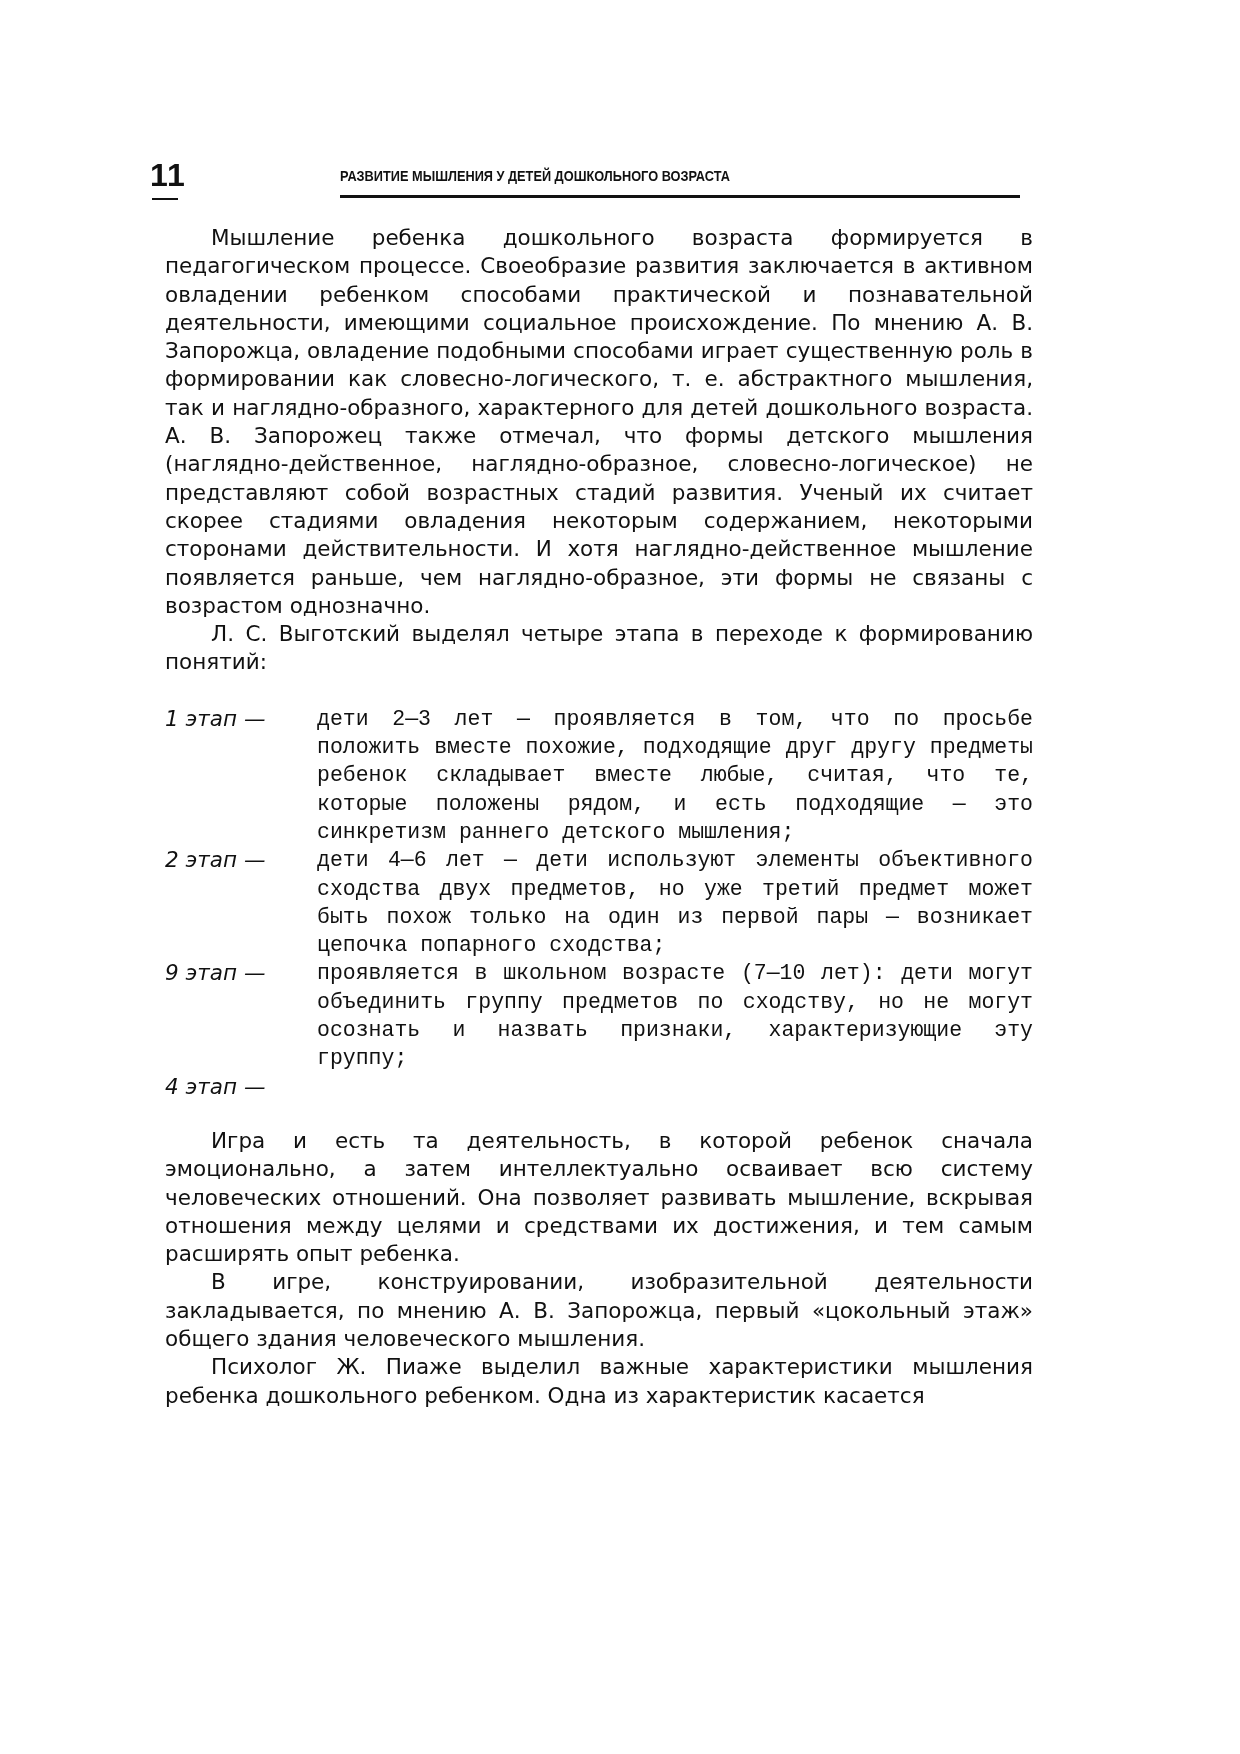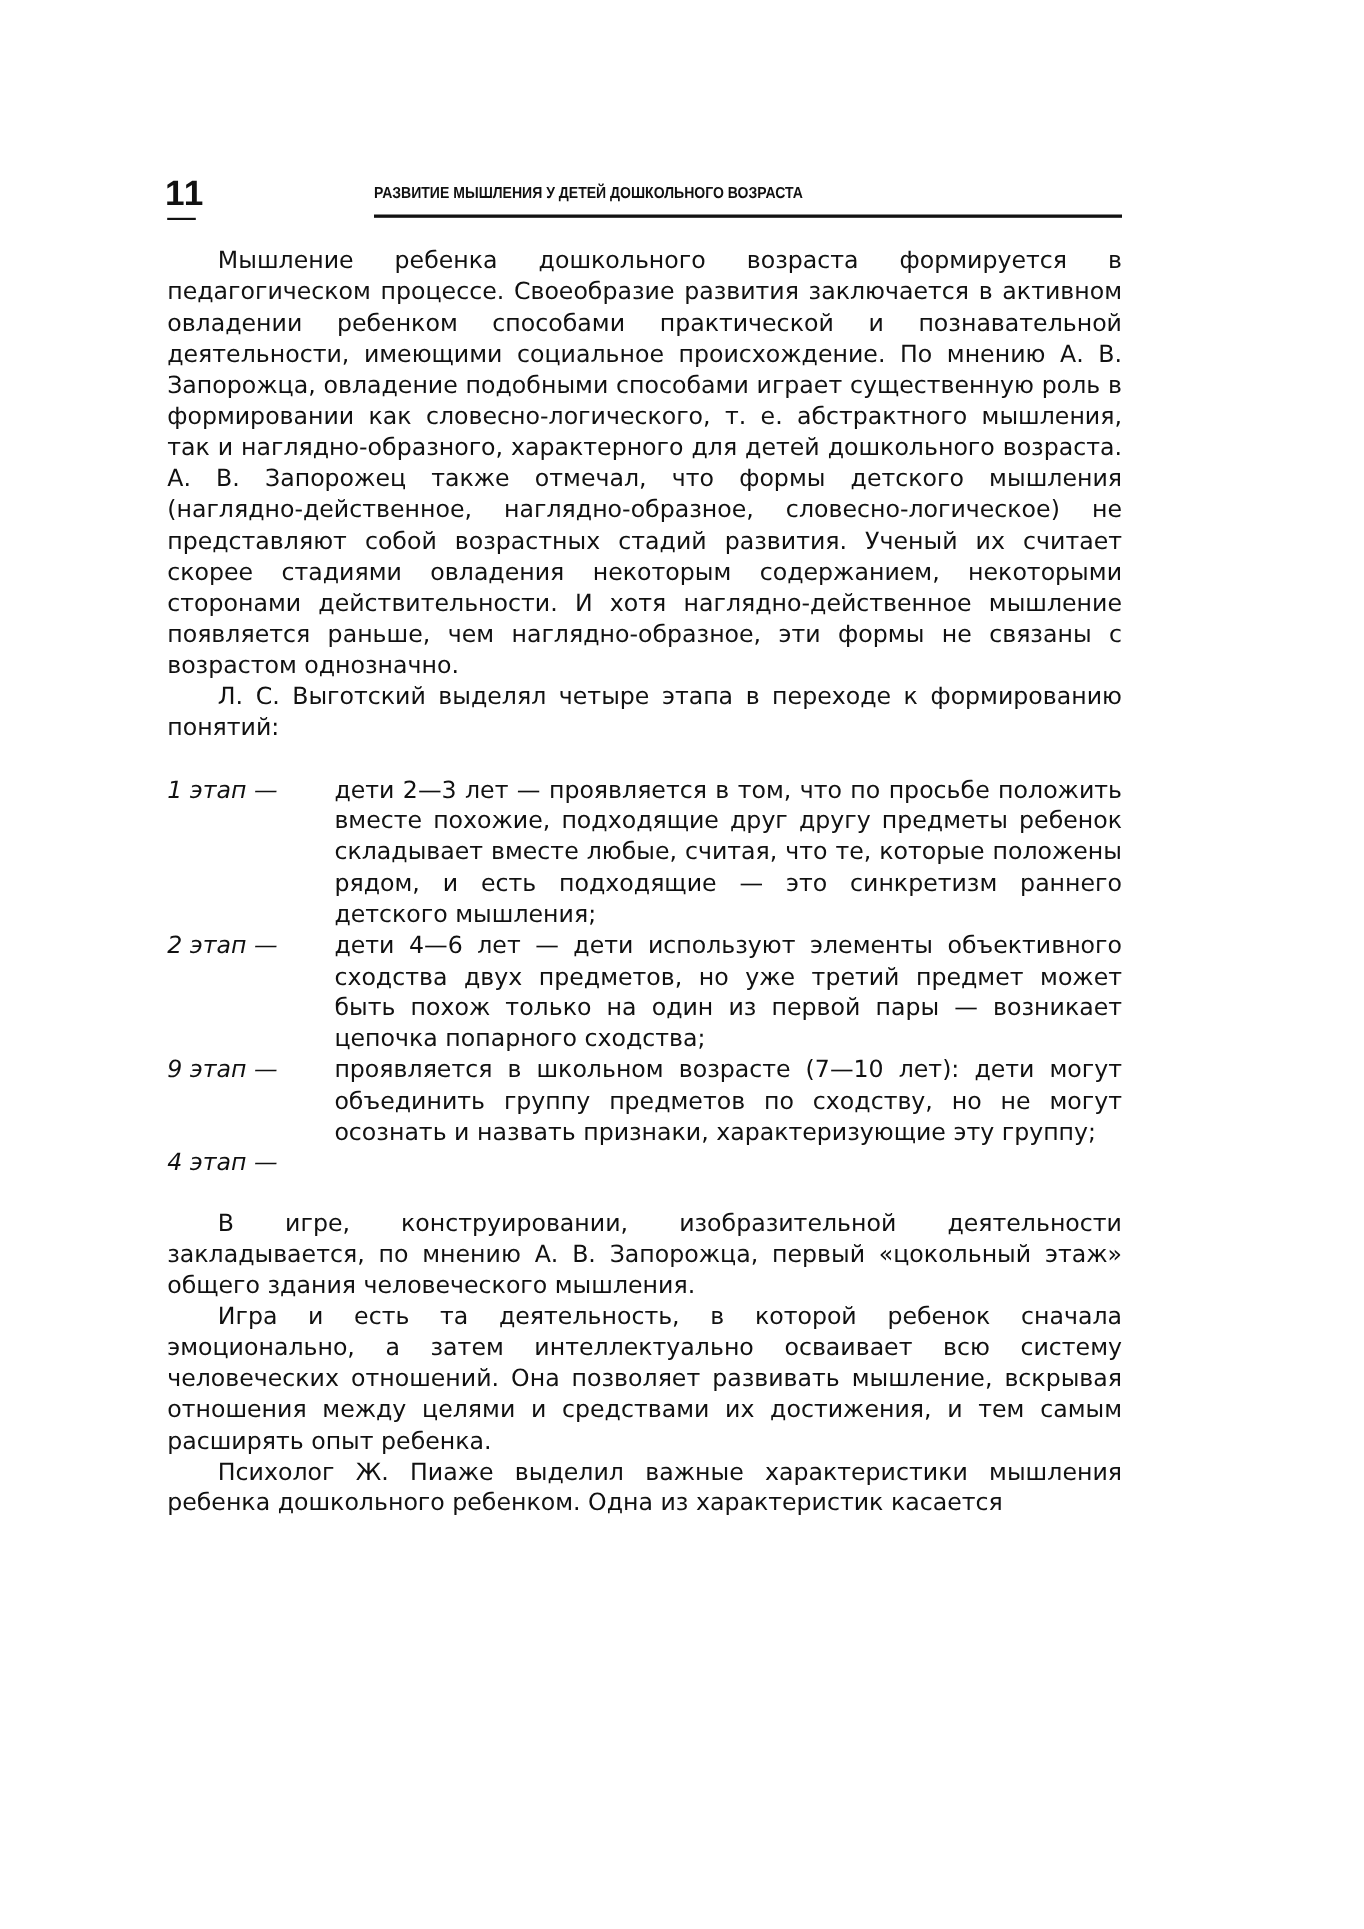--- a/index.html
+++ b/index.html
@@ -27,33 +27,33 @@
     position: absolute; left: 190px; top: 6px;
     font-family: "Liberation Sans", sans-serif;
     font-size: 14.5px; line-height: 20px; font-weight: bold;
     transform: scaleX(0.88); transform-origin: left center;
     white-space: nowrap;
   }
   .header-rule {
     position: absolute; left: 190px; top: 35px; width: 680px; height: 3px; background: #111;
   }
   .text-body {
-    position: absolute; left: 152px; top: 224px; width: 868px;
+    position: absolute; left: 165px; top: 224px; width: 868px;
     font-size: 21.5px; line-height: 28.3px;
     text-align: justify;
     text-align-last: left;
   }
   .para { margin: 0; text-indent: 46px; }
   .stages { margin: 28px 0 26px 0; padding: 0; list-style: none; }
   .stage { display: flex; }
   .stage-label {
     width: 152px; flex: 0 0 152px;
     font-style: italic; white-space: nowrap;
   }
-  .stage-text { flex: 1; text-align: justify; }
+  .stage-text { flex: 1; text-align: justify; font-family: Liberation Mono, monospace; }
 </style>
 </head>
 <body>
 
 <div class="page-header">
   <div class="page-number">11</div>
   <div class="page-number-rule"></div>
   <div class="running-title">РАЗВИТИЕ МЫШЛЕНИЯ У ДЕТЕЙ ДОШКОЛЬНОГО ВОЗРАСТА</div>
   <div class="header-rule"></div>
 </div>
@@ -73,16 +73,16 @@
     </li>
     <li class="stage">
       <span class="stage-label">9 этап —</span>
       <span class="stage-text">проявляется в школьном возрасте (7—10 лет): дети могут объединить группу предметов по сходству, но не могут осознать и назвать признаки, характеризующие эту группу;</span>
     </li>
     <li class="stage">
       <span class="stage-label">4 этап —</span>
     </li>
   </ul>
 
+  <p class="para">Игра и есть та деятельность, в которой ребенок сначала эмоционально, а затем интеллектуально осваивает всю систему человеческих отношений. Она позволяет развивать мышление, вскрывая отношения между целями и средствами их достижения, и тем самым расширять опыт ребенка.</p>
   <p class="para">В игре, конструировании, изобразительной деятельности закладывается, по мнению А. В. Запорожца, первый «цокольный этаж» общего здания человеческого мышления.</p>
-  <p class="para">Игра и есть та деятельность, в которой ребенок сначала эмоционально, а затем интеллектуально осваивает всю систему человеческих отношений. Она позволяет развивать мышление, вскрывая отношения между целями и средствами их достижения, и тем самым расширять опыт ребенка.</p>
   <p class="para">Психолог Ж. Пиаже выделил важные характеристики мышления ребенка дошкольного ребенком. Одна из характеристик касается</p>
 </div>
 
 </body></html>

